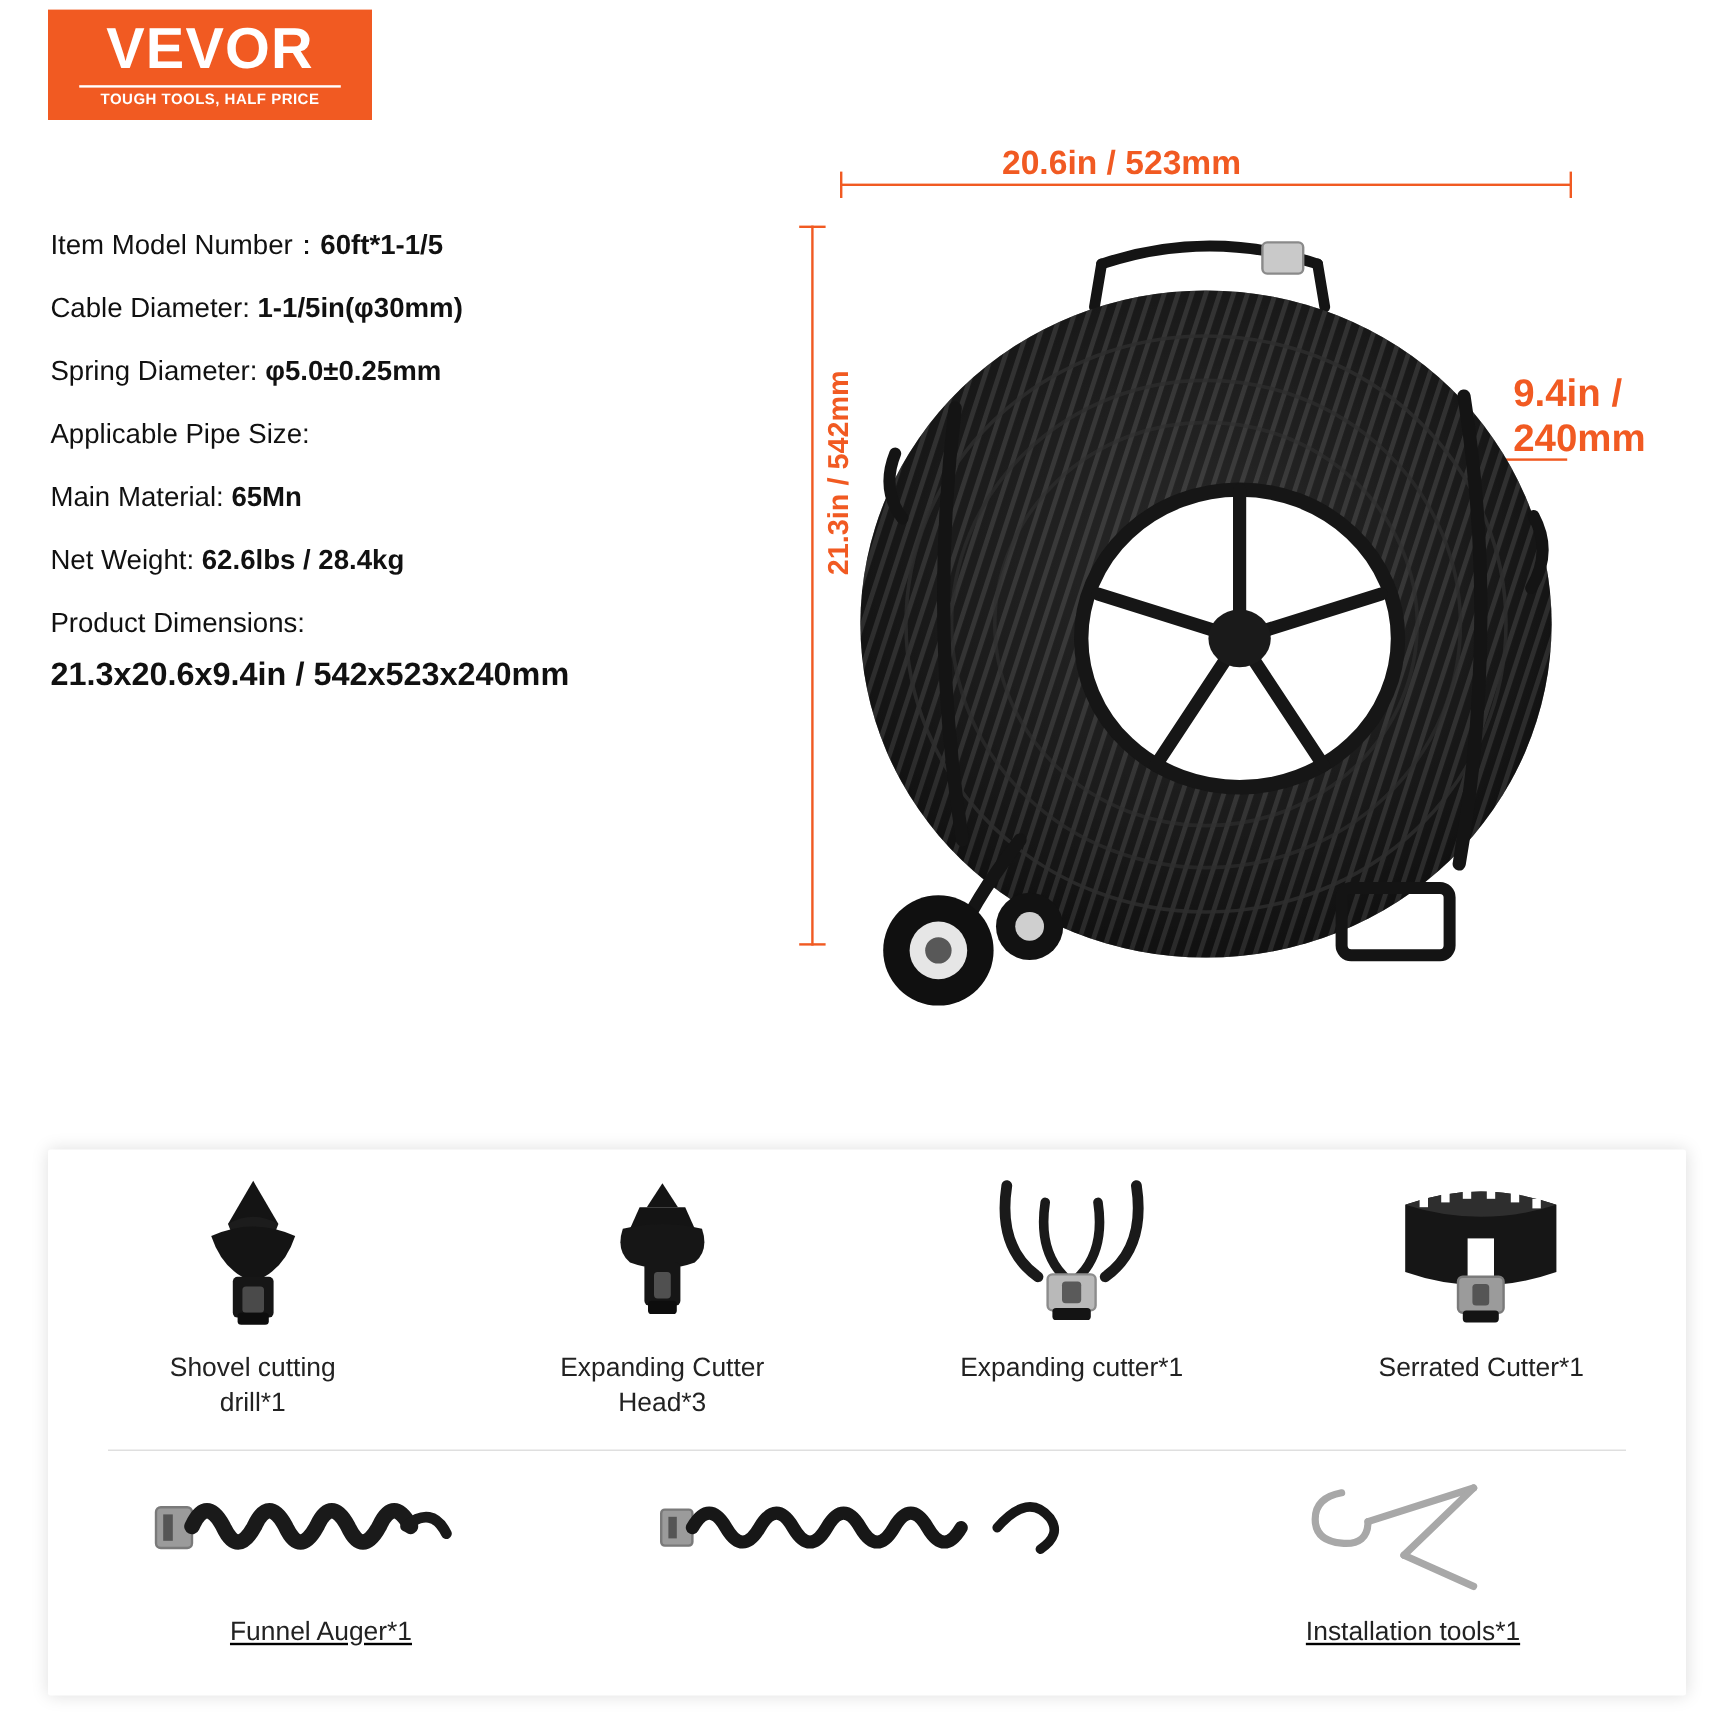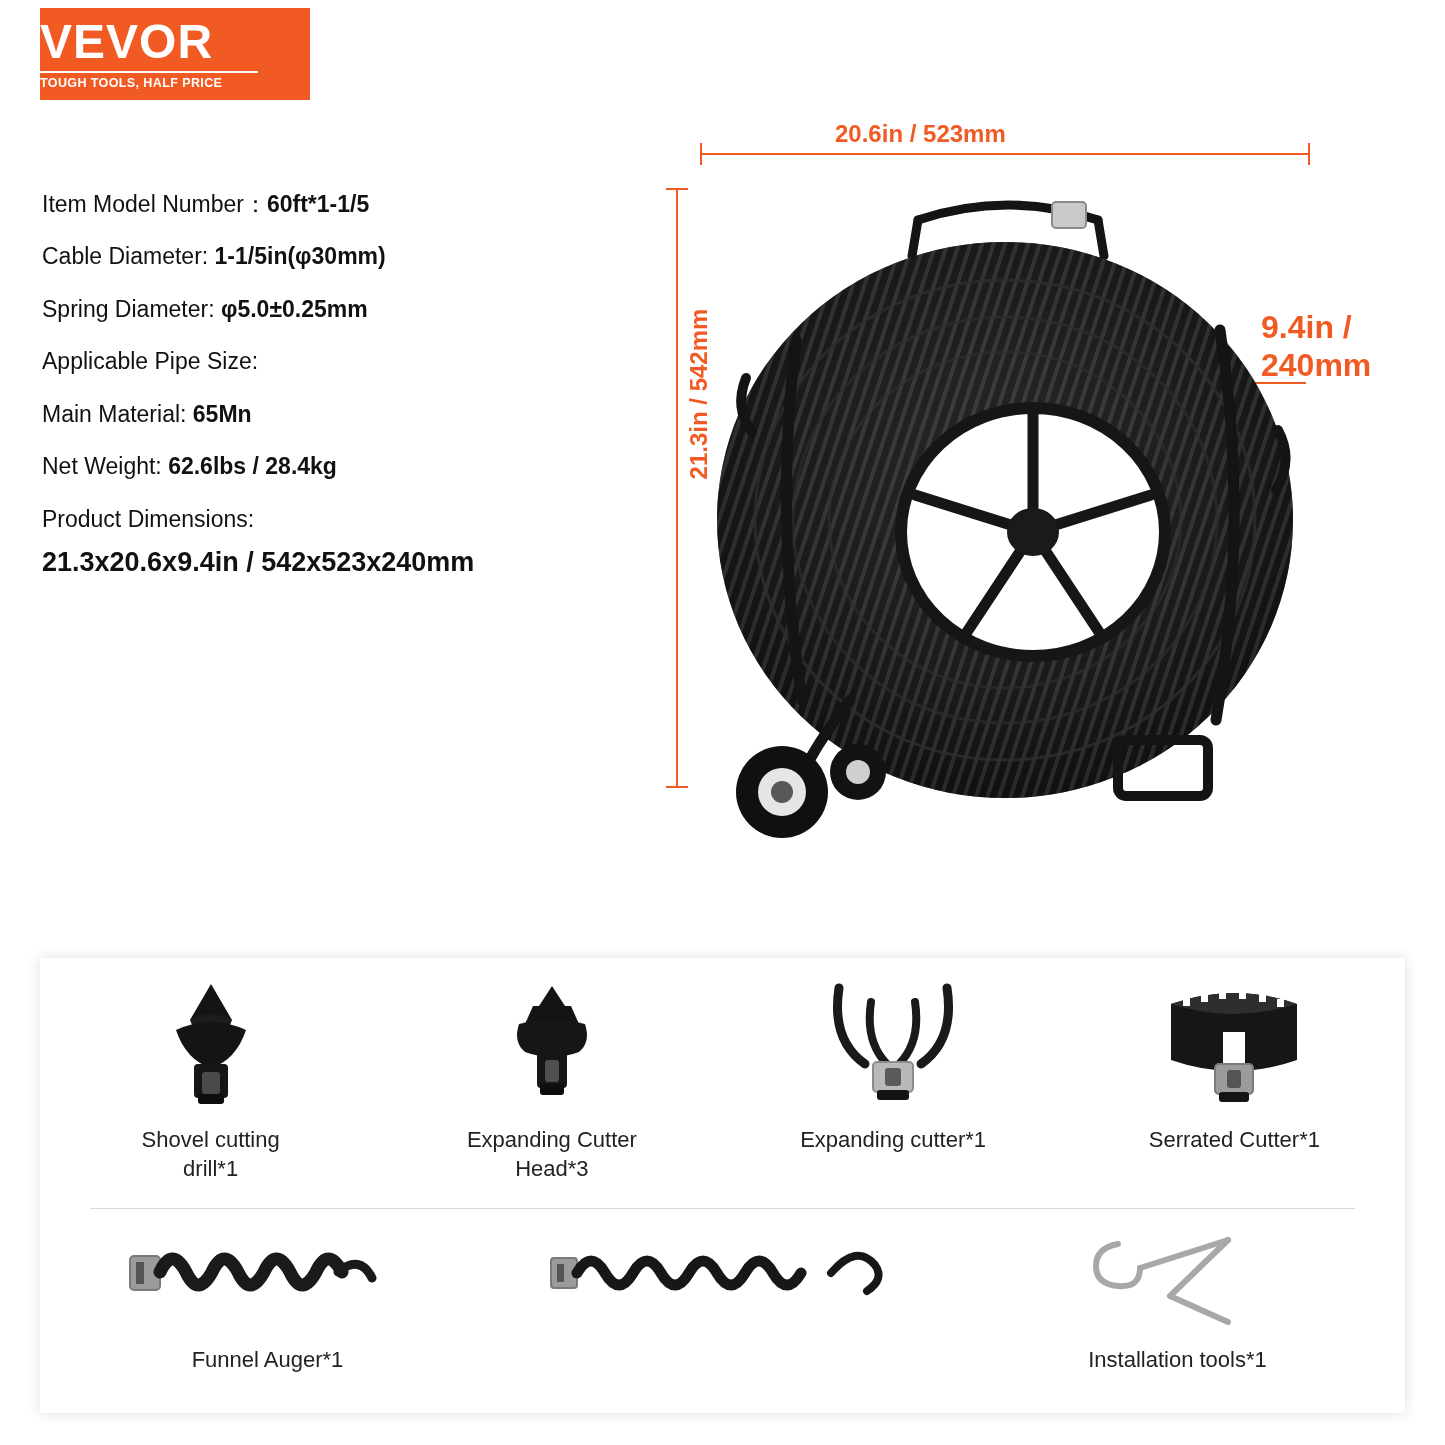--- a/index.html
+++ b/index.html
@@ -19,20 +19,21 @@
   
   .logo-box {
     position: absolute;
     left: 40px;
     top: 8px;
     width: 270px;
     height: 92px;
     background: #f15a22;
     display: flex;
     flex-direction: column;
+    align-items: center;
     justify-content: center;
   }
   .logo-word {
     color: #ffffff;
     font-size: 48px;
     font-weight: bold;
     letter-spacing: 1px;
     line-height: 1;
     font-family: "Liberation Sans", sans-serif;
   }
@@ -95,21 +96,21 @@
   .dim-cap {
     position: absolute;
     width: 2px;
     height: 22px;
     background: #f15a22;
   }
   .dim-label-top {
     position: absolute;
     left: 195px;
     top: 10px;
-    font-size: 24px;
+    font-size: 28px;
     color: #f15a22;
     font-weight: bold;
     white-space: nowrap;
   }
   .dim-line-left {
     position: absolute;
     left: 36px;
     top: 78px;
     width: 2px;
     height: 600px;
@@ -170,21 +171,21 @@
     height: 455px;
     background: #ffffff;
     box-shadow: 0 0 14px rgba(0,0,0,0.13);
     border-radius: 2px;
   }
   .acc-row {
     display: flex;
     width: 100%;
   }
   .acc-row-1 { height: 250px; }
-  .acc-row-2 { height: 205px; }
+  .acc-row-2 { height: 205px; text-decoration: underline; }
   .acc-divider {
     position: absolute;
     left: 50px;
     top: 250px;
     width: 1265px;
     height: 1px;
     background: #d8d8d8;
   }
   .acc-cell {
     flex: 1 1 0;

